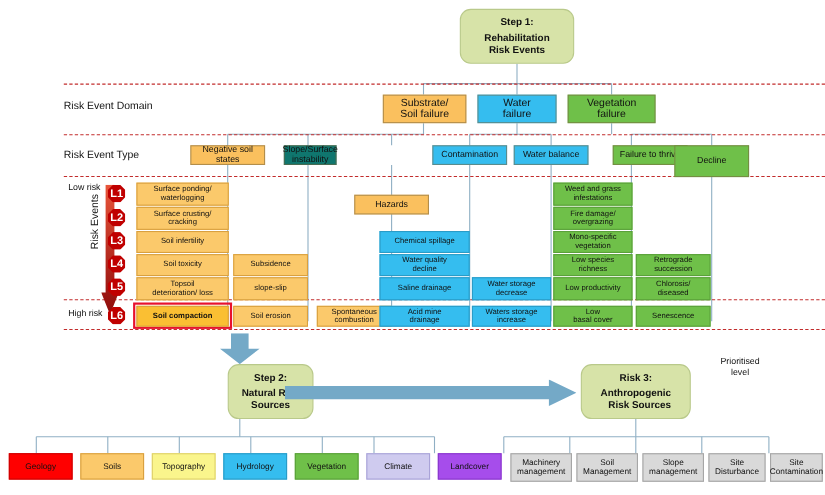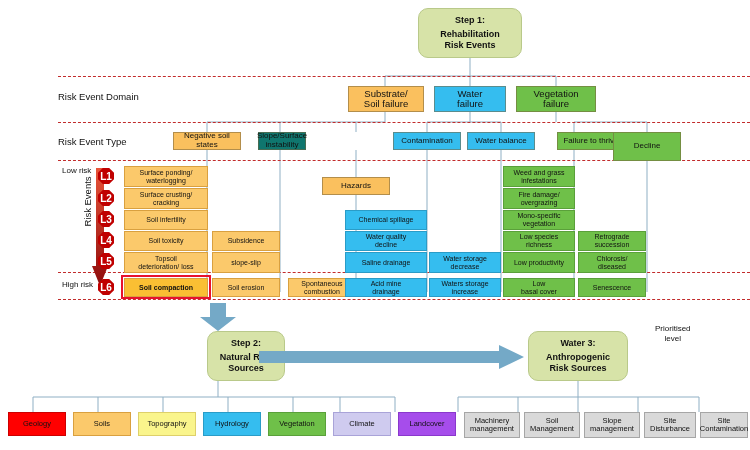--- a/index.html
+++ b/index.html
@@ -219,22 +219,22 @@
     <div class="ttl">Step 2:</div>
     <div style="white-space:pre-line;">Natural Risk
 Sources</div>
   </div>
 
   <svg class="bigarrow" style="left:259px;top:345px;width:265px;height:24px;" viewBox="0 0 265 24">
     <path d="M0 6 h240 v-6 L265 12 L240 24 v-6 H0 Z" fill="#74A9C7"></path>
   </svg>
 
   <div class="step" style="left:528px;top:331px;width:100px;height:50px;">
-    <div class="ttl">Water 3:</div>
-    <div style="white-space:pre-line;">Anthropogenic
+    <div class="ttl">Risk 3:</div>
+    <div style="white-space:pre-line;text-align:right;">Anthropogenic
 Risk Sources</div>
   </div>
 
   <div class="box src" style="left:8px;top:412px;width:58px;height:24px;background:#FF0000;border-color:#cc0000;color:#111;">Geology</div>
   <div class="box src" style="left:73px;top:412px;width:58px;height:24px;background:#FBC96B;border-color:#d9a03f;">Soils</div>
   <div class="box src" style="left:138px;top:412px;width:58px;height:24px;background:#FAF58C;border-color:#ded06a;">Topography</div>
   <div class="box src" style="left:203px;top:412px;width:58px;height:24px;background:#35BDEF;border-color:#2a9cc7;">Hydrology</div>
   <div class="box src" style="left:268px;top:412px;width:58px;height:24px;background:#6FC049;border-color:#5aa03a;">Vegetation</div>
   <div class="box src" style="left:333px;top:412px;width:58px;height:24px;background:#CFCBEF;border-color:#a9a3d8;">Climate</div>
   <div class="box src" style="left:398px;top:412px;width:58px;height:24px;background:#A64DEB;border-color:#8a38cc;">Landcover</div>

